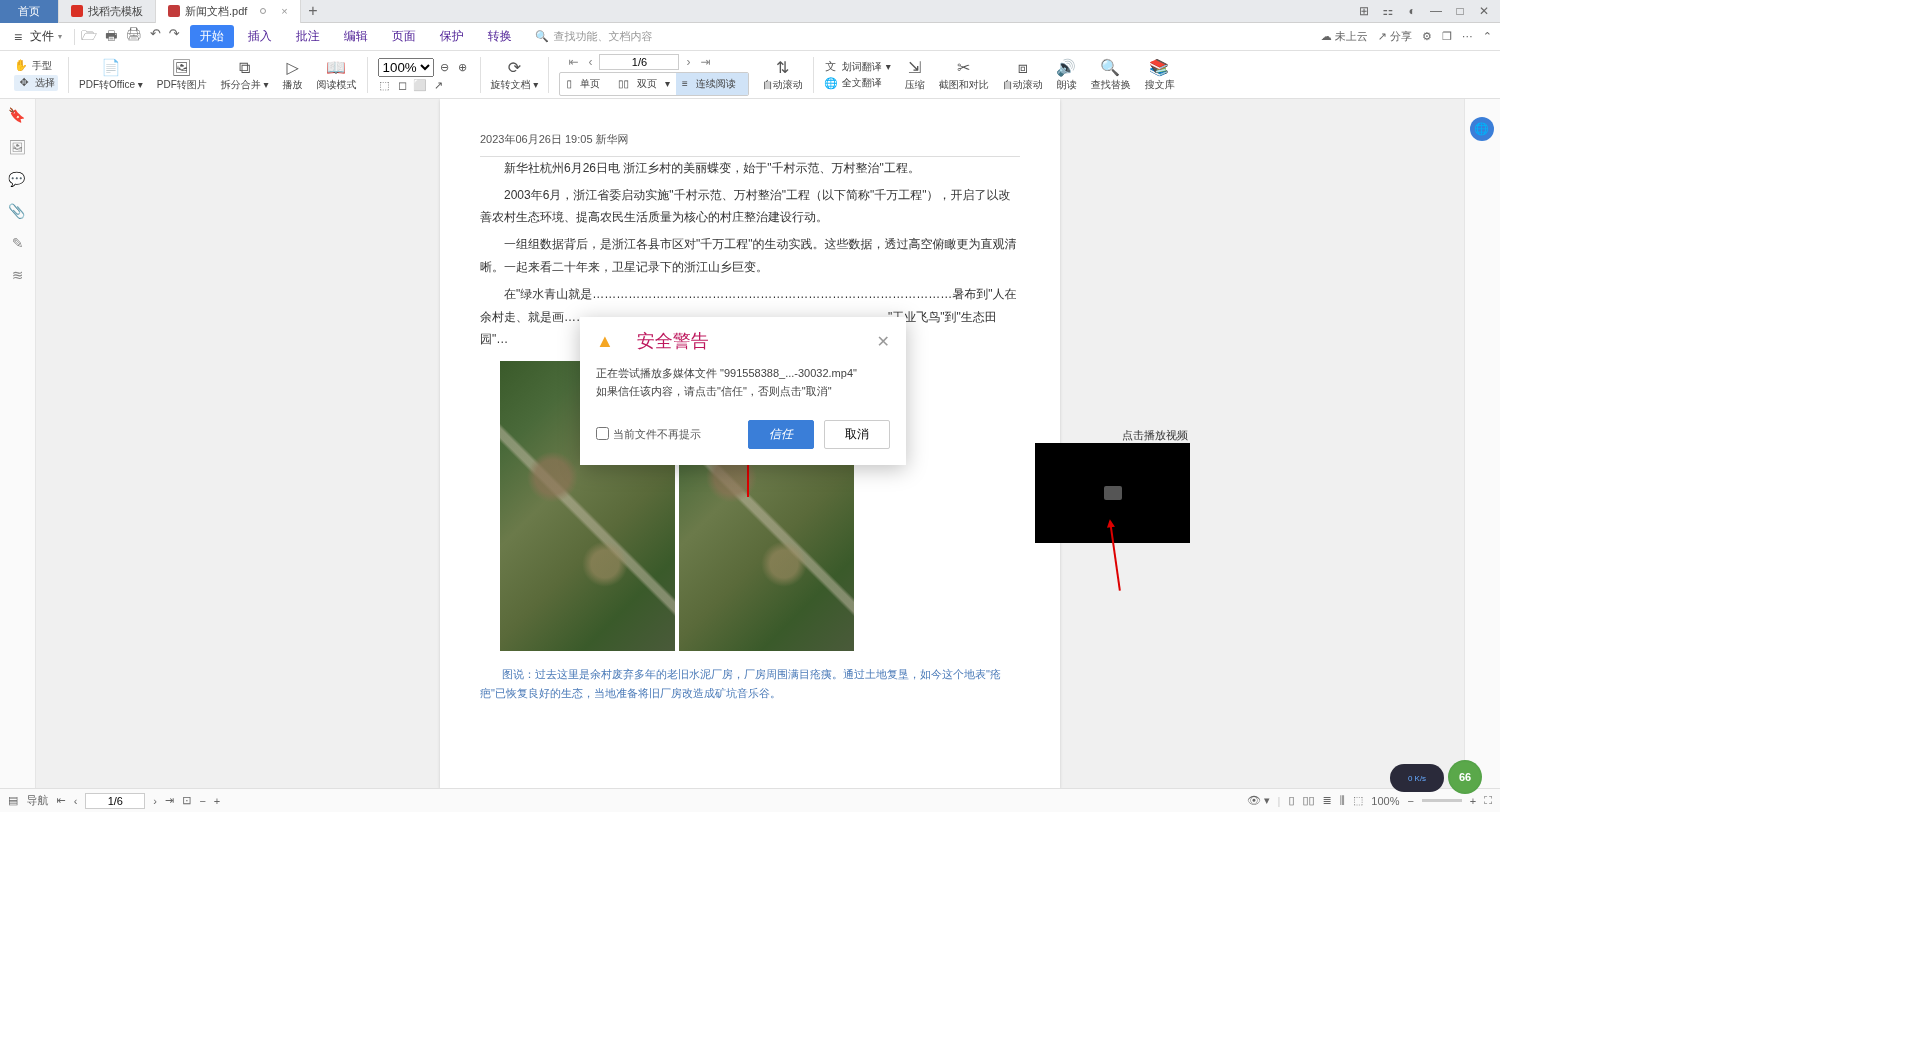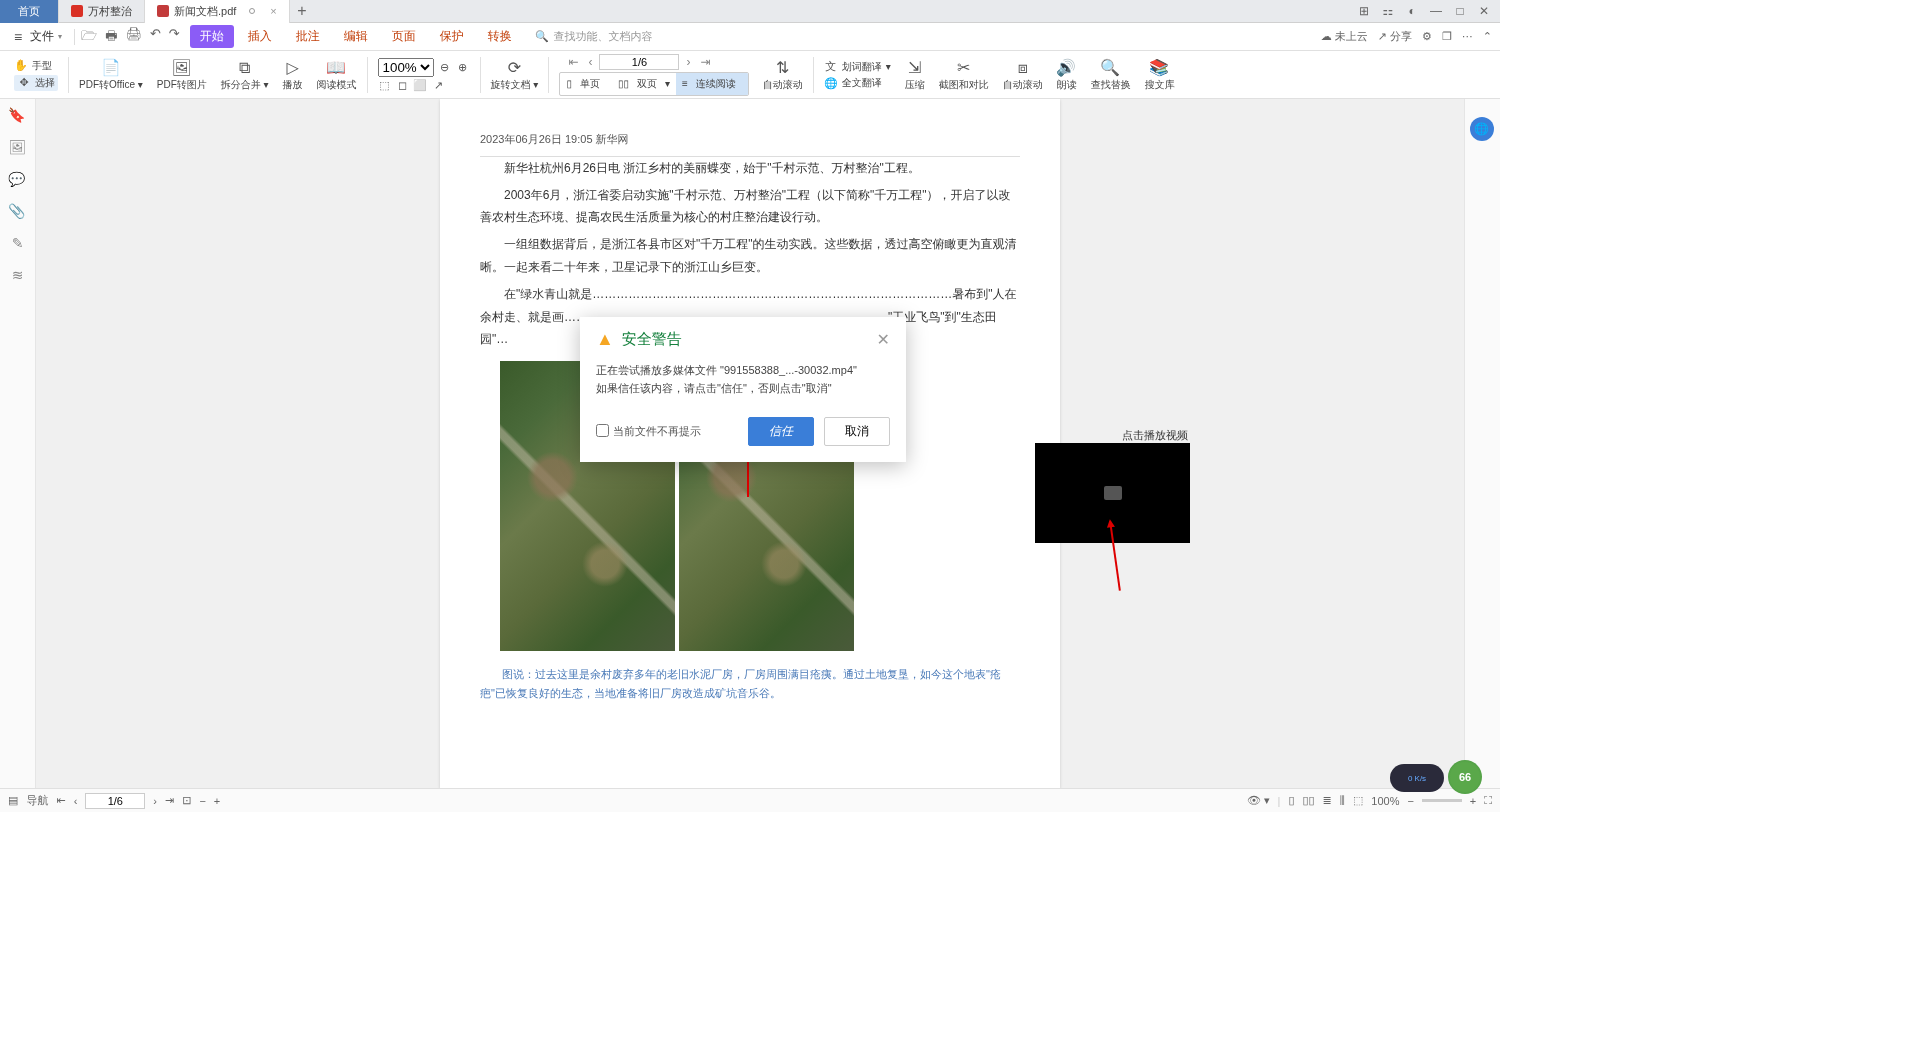--- a/index.html
+++ b/index.html
@@ -21,22 +21,22 @@
 
 
 .menu-bar { height: 28px; background: #fff; display: flex; align-items: center; padding: 12px 8px; gap: 2px; border-bottom: 1px solid #e0e0e0; }
 .menu-file { display: flex; align-items: center; gap: 4px; padding: 0 6px; cursor: pointer; }
 .menu-file .burger { display: inline-block; width: 12px; }
 .menu-file .burger::before { content: "≡"; font-size: 14px; color: #555; }
 .menu-sep { width: 1px; height: 16px; background: #ddd; margin: 0 4px; }
 .qa-icons { display: flex; gap: 8px; color: #666; }
 .qa-icons span { cursor: pointer; font-size: 13px; }
 .menu-items { display: flex; align-items: center; gap: 4px; margin-left: 8px; }
-.menu-item { padding: 3px 10px; font-size: 12px; color: #c2410c; cursor: pointer; border-radius: 3px; }
-.menu-item.active { background: #8b5cf6; color: #fff; }
+.menu-item { padding: 3px 10px; font-size: 12px; color: #4c1d95; cursor: pointer; border-radius: 3px; }
+.menu-item.active { background: #3b82f6; color: #fff; }
 .search-box { margin-left: 12px; display: flex; align-items: center; color: #999; font-size: 11px; gap: 4px; }
 .menu-spacer { flex: 1; }
 .menu-right { display: flex; align-items: center; gap: 10px; font-size: 11px; color: #666; }
 .menu-right span { cursor: pointer; display: flex; align-items: center; gap: 3px; }
 
 
 .ribbon { height: 48px; background: #fff; display: flex; align-items: center; padding: 0 8px; border-bottom: 1px solid #e0e0e0; gap: 2px; }
 .rb-group { display: flex; flex-direction: column; align-items: center; justify-content: center; padding: 0 6px; height: 100%; cursor: pointer; }
 .rb-group .icon { font-size: 16px; color: #555; height: 20px; display: flex; align-items: center; }
 .rb-group .label { font-size: 10px; color: #444; white-space: nowrap; }
@@ -70,21 +70,21 @@
 .video-thumb { width: 155px; height: 100px; background: #000; position: absolute; right: -170px; top: 82px; display: flex; align-items: center; justify-content: center; flex-direction: column; }
 .video-thumb .play { width: 18px; height: 14px; background: #555; border-radius: 2px; }
 .video-label { position: absolute; right: -168px; top: 64px; font-size: 11px; color: #333; }
 .arrow-red { position: absolute; width: 2px; background: #d00; }
 .arrow-red::before { content: ""; position: absolute; top: -6px; left: -3px; border: 4px solid transparent; border-bottom: 8px solid #d00; }
 
 
 .dialog { position: absolute; left: 580px; top: 317px; width: 326px; background: #fff; box-shadow: 0 4px 20px rgba(0,0,0,0.25); z-index: 100; }
 .dialog-head { display: flex; align-items: center; padding: 12px 16px 6px; gap: 8px; }
 .dialog-head .warn { color: #f5a623; font-size: 18px; }
-.dialog-head .title { color: #15803d; font-size: 15px; flex: 1; }
+.dialog-head .title { color: #be185d; font-size: 18px; flex: 1; margin-left: 15px; }
 .dialog-head .close { color: #999; font-size: 16px; cursor: pointer; }
 .dialog-body { padding: 6px 16px 12px; font-size: 11px; color: #444; line-height: 1.6; }
 .dialog-foot { display: flex; align-items: center; padding: 8px 16px 16px; gap: 10px; }
 .dialog-foot label { font-size: 11px; color: #555; display: flex; align-items: flex-start; gap: 4px; flex: 1; }
 .dialog-foot button { padding: 5px 20px; font-size: 12px; border: 1px solid #ccc; background: #fff; cursor: pointer; border-radius: 2px; }
 .dialog-foot button.primary { background: #3a7ed8; color: #fff; border-color: #3a7ed8; font-style: italic; }
 
 
 .status-bar { height: 24px; background: #fafafa; border-top: 1px solid #e0e0e0; display: flex; align-items: center; padding: 0 8px; font-size: 11px; color: #666; gap: 8px; position: absolute; bottom: 0; left: 0; right: 0; }
 .status-bar .spacer { flex: 1; }
@@ -96,21 +96,21 @@
 </style>
 </head>
 <body>
 
 <div class="tab-strip">
   <div class="tab home">
       <span>首页</span>
     </div>
   <div class="tab">
       <span class="tab-icon red"></span>
-      <span>万村整治</span>
+      <span>找稻壳模板</span>
     </div>
   <div class="tab active">
       <span class="tab-icon pdf"></span>
       <span>新闻文档.pdf</span>
       <span class="tab-dot"></span>
       <span style="margin-left:10px;color:#999;">×</span>
     </div>
   <div class="tab-add">+</div>
   <div class="tab-spacer"></div>
   <div class="winctrl">

